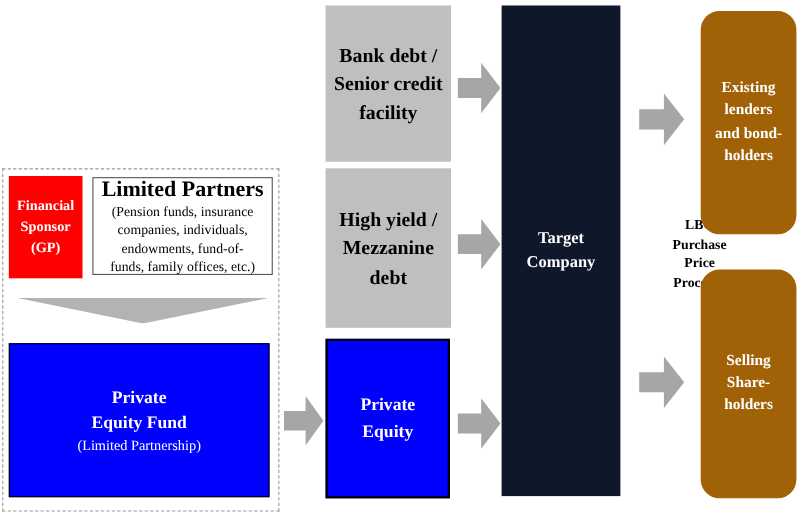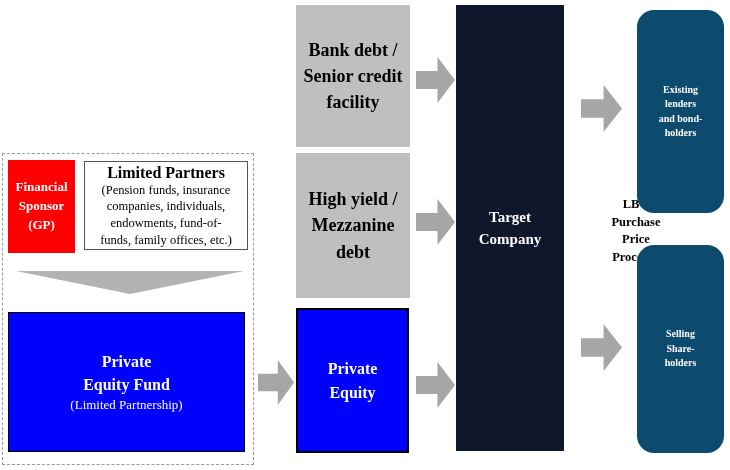--- a/index.html
+++ b/index.html
@@ -18,21 +18,21 @@
     border:1.5px dashed #999;background:transparent;
   }
   .financial-sponsor{
     left:8px;top:160px;width:67px;height:93px;background:#FF0000;
     color:#fff;font-weight:bold;font-size:13px;line-height:1.45;
   }
   .limited-partners{
     left:84px;top:161px;width:164px;height:89px;background:#fff;
     border:1px solid #555;color:#000;
   }
-  .lp-title{font-weight:bold;font-size:16px;line-height:1.2;}
+  .lp-title{font-weight:bold;font-size:20px;line-height:1.2;}
   .lp-detail{font-size:12.5px;line-height:1.33;}
   .tri-wrap{position:absolute;left:16px;top:271px;width:228px;height:23px;}
   .pe-fund{
     left:8px;top:312px;width:237px;height:140px;background:#0000FF;
     border:1px solid #000;color:#fff;
   }
   .big-title{font-weight:bold;font-size:16px;line-height:1.45;}
   .sub{font-size:13px;line-height:1.35;}
   
   .gray-box{
@@ -50,22 +50,22 @@
   .target{
     left:456px;top:5px;width:108px;height:446px;background:#0f172a;color:#fff;
     font-weight:bold;font-size:15px;line-height:1.5;
   }
   
   .lbo-label{
     left:597px;top:196px;width:78px;height:70px;color:#000;
     font-weight:bold;font-size:12.5px;line-height:1.4;
   }
   .green-box{
-    left:637px;width:87px;background:#0c4a6e;color:#fff;border-radius:17px;
-    font-weight:bold;font-size:10px;line-height:1.45;
+    left:637px;width:87px;background:#a16207;color:#fff;border-radius:17px;
+    font-weight:bold;font-size:14px;line-height:1.45;
   }
   .existing-lenders{top:10px;height:203px;}
   .selling-shareholders{top:245px;height:208px;}
   .arrow{position:absolute;}
   .arrow svg,.tri-wrap svg{display:block;width:100%;height:100%;}
 </style>
 </head>
 <body>
 
 <div id="stage">

